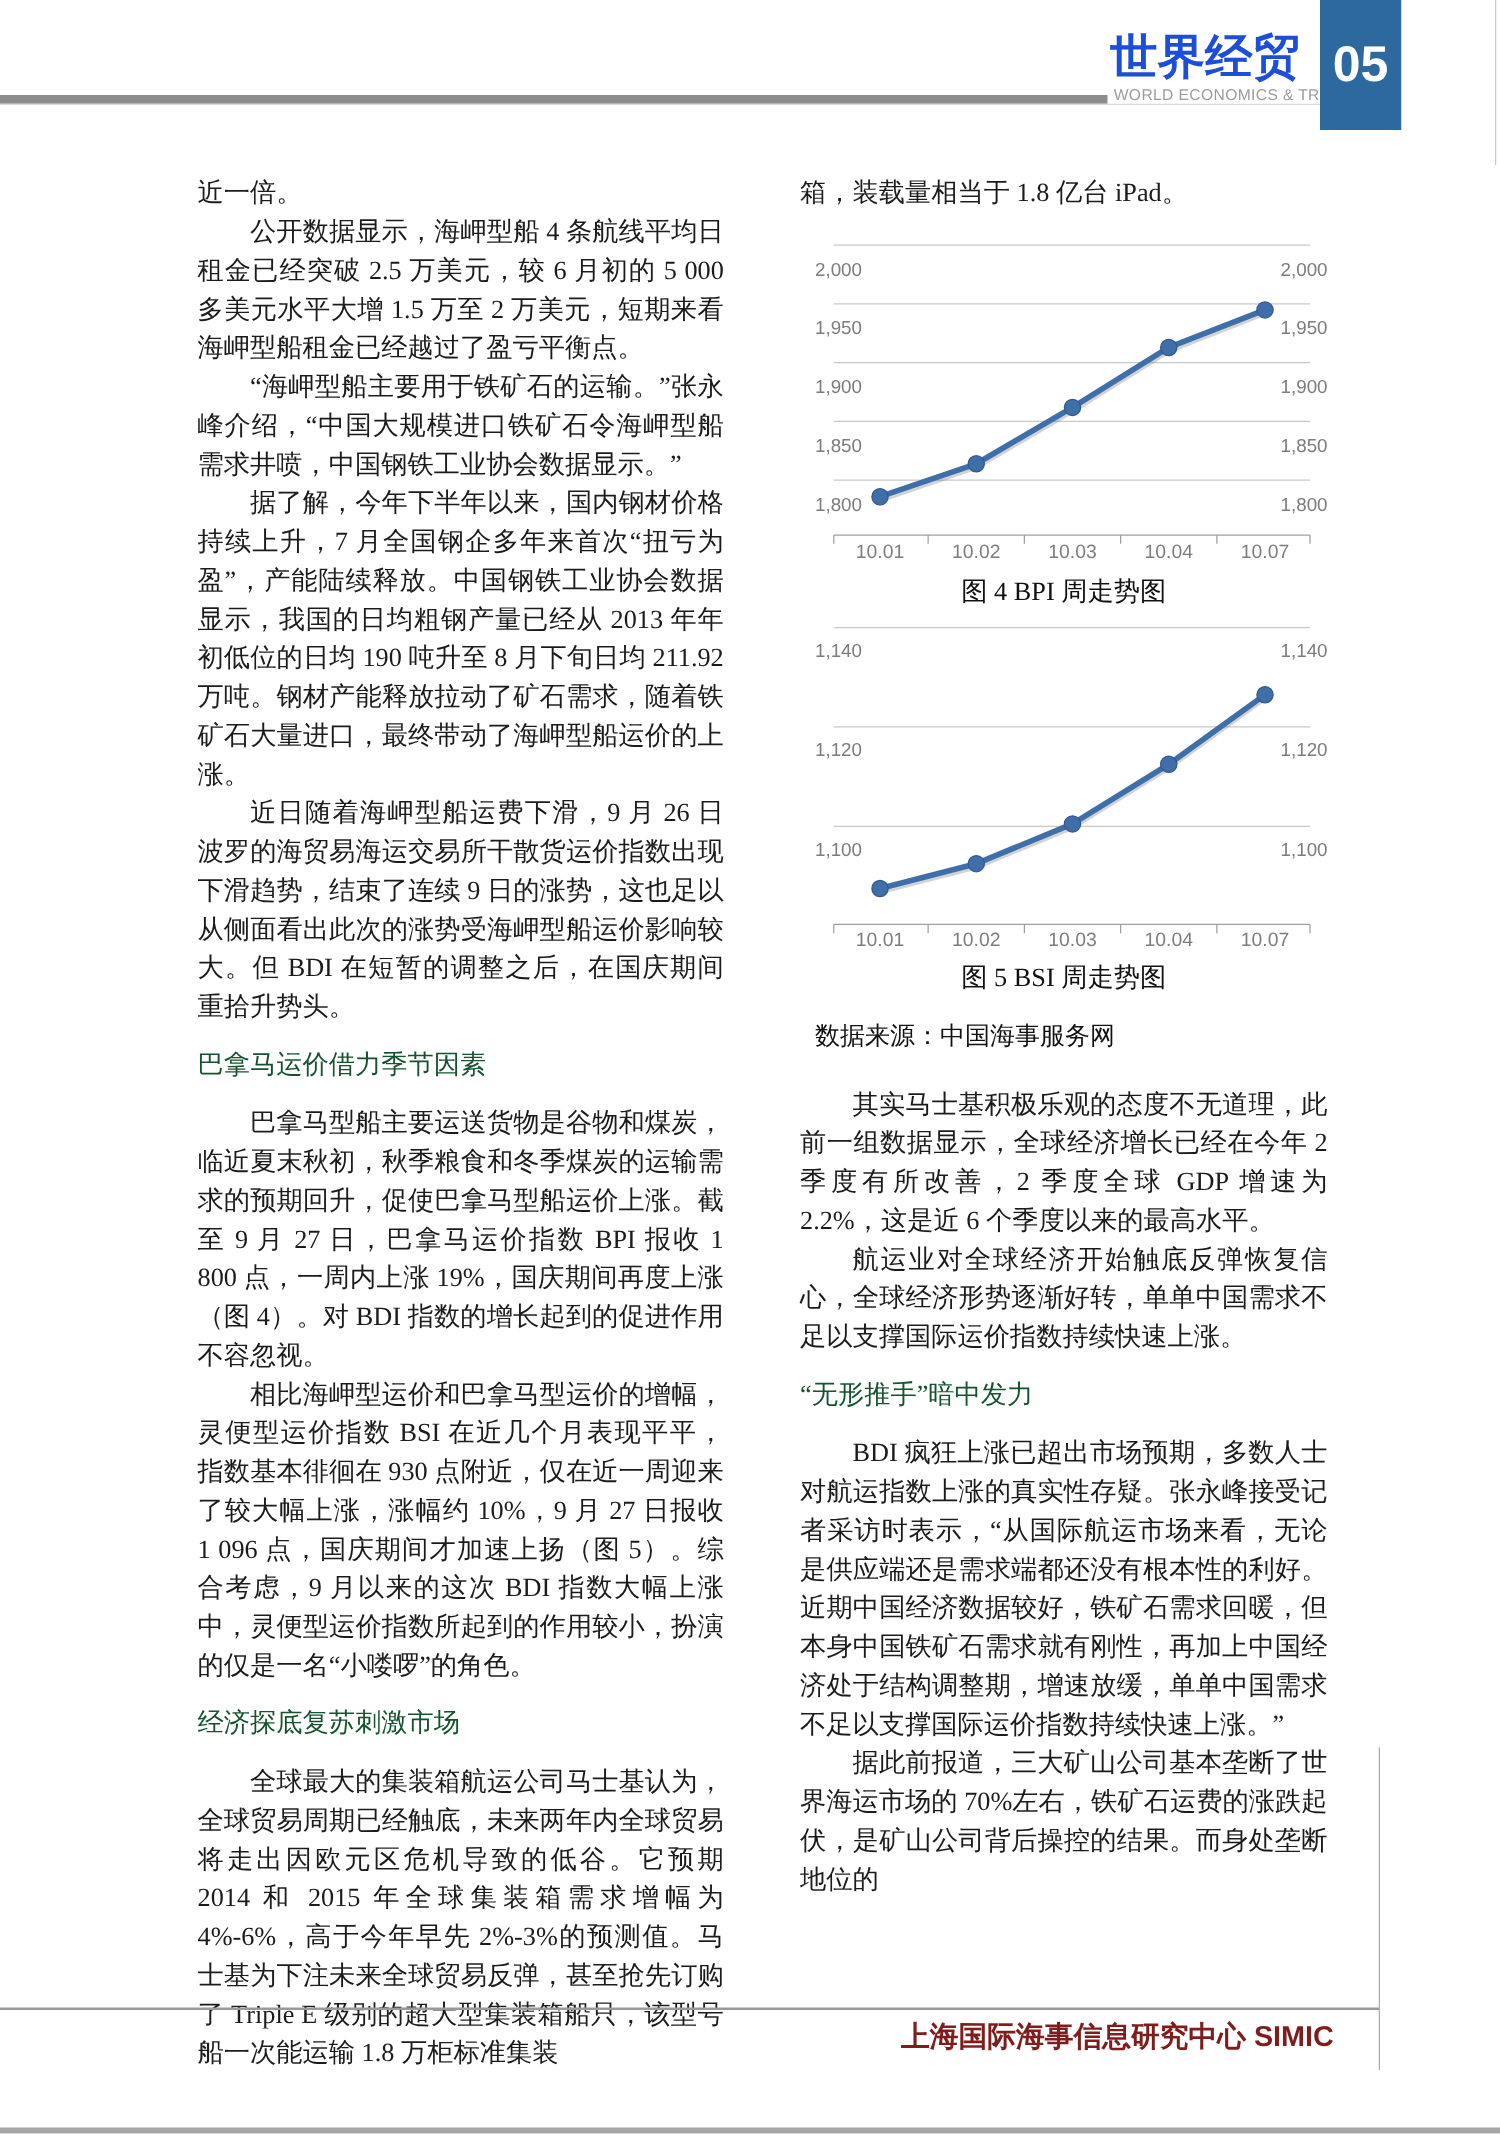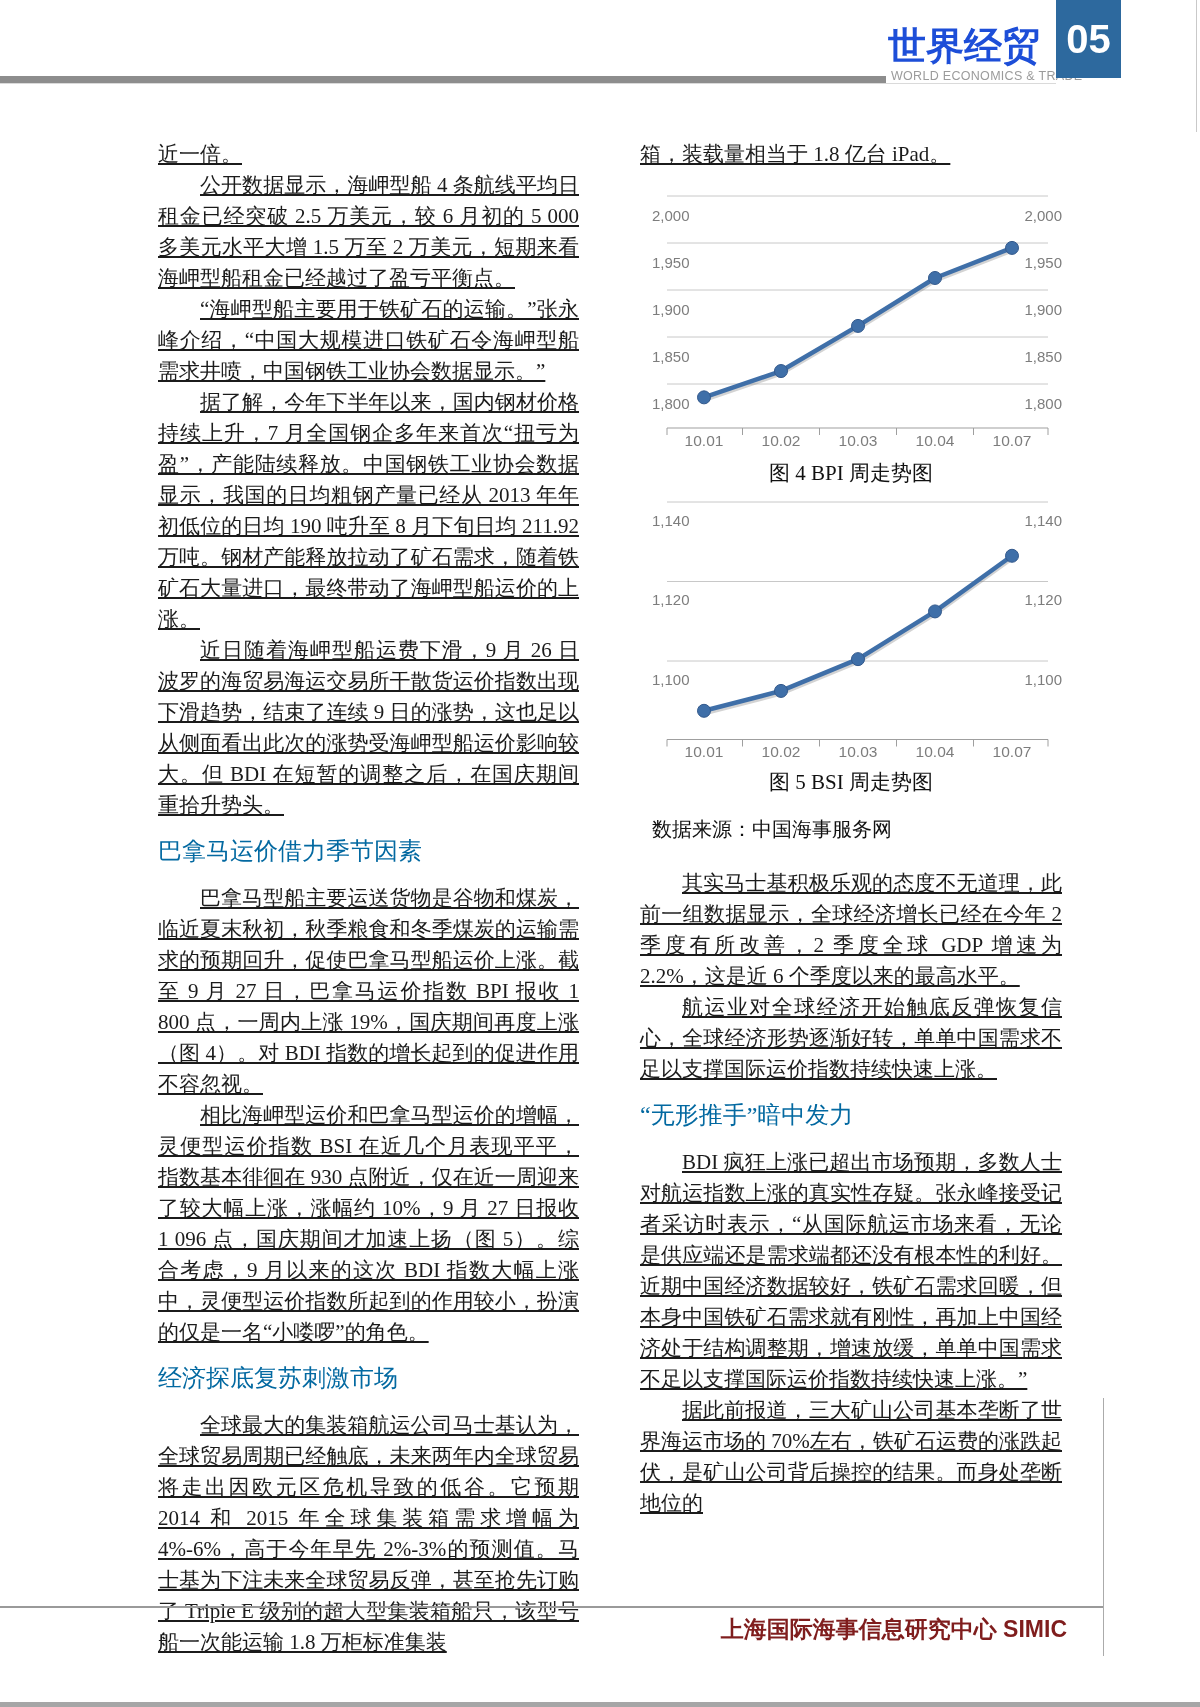--- a/index.html
+++ b/index.html
@@ -5,28 +5,28 @@
   html,body{margin:0;padding:0;background:#ffffff;}
   .page{position:relative;width:1200px;height:1707px;background:#fff;overflow:hidden;
         font-family:"Liberation Serif","DejaVu Serif",serif;color:#1b1b1b;}
   
   .topbar{position:absolute;left:0;top:76px;width:886px;height:7px;background:#8d8d8d;}
   .topbar-thin{position:absolute;left:0;top:83px;width:1056px;height:1px;background:#dadada;}
   .title-cn{position:absolute;left:888px;top:24px;width:156px;font-family:"Liberation Sans",sans-serif;
             font-weight:bold;font-size:38px;line-height:44px;color:#1d4ed8;letter-spacing:0px;white-space:nowrap;}
   .title-en{position:absolute;left:891px;top:69px;width:160px;font-family:"Liberation Sans",sans-serif;
             font-size:12.5px;color:#9b9b9b;letter-spacing:.3px;white-space:nowrap;}
-  .pagenum-box{position:absolute;left:1056px;top:0;width:65px;height:78px;background:#2d699e;
+  .pagenum-box{position:absolute;left:1056px;top:0;width:65px;height:104px;background:#2d699e;
                display:flex;align-items:center;justify-content:center;}
   .pagenum-box span{font-family:"Liberation Sans",sans-serif;font-weight:bold;font-size:40px;color:#fff;}
   .edge-rule{position:absolute;left:1196px;top:0;width:1px;height:132px;background:#c9c9c9;}
   
-  .col p{margin:0;text-indent:2em;text-align:justify;font-size:21px;line-height:31px;text-decoration:underline;}
+  .col p{margin:0;text-indent:2em;text-align:justify;font-size:21px;line-height:31px;}
   .col p.noindent{text-indent:0;}
-  .col h2{margin:14px 0 16px 0;font-weight:normal;font-size:24px;line-height:32px;color:#0369a1;}
+  .col h2{margin:14px 0 16px 0;font-weight:normal;font-size:21px;line-height:32px;color:#14532d;}
   .left-col{position:absolute;left:158px;top:139px;width:421px;}
   .right-intro{position:absolute;left:640px;top:139px;width:422px;}
   .right-col{position:absolute;left:640px;top:868px;width:422px;}
   
   #charts-svg{position:absolute;left:0;top:0;width:1200px;height:840px;}
   .fig-caption{position:absolute;left:640px;width:422px;text-align:center;font-size:21px;line-height:30px;color:#111;}
   .cap-1{top:458px;}
   .cap-2{top:767px;}
   .fig-source{position:absolute;left:652px;top:799px;font-size:20px;line-height:28px;color:#111;margin-top:16px;}
   

